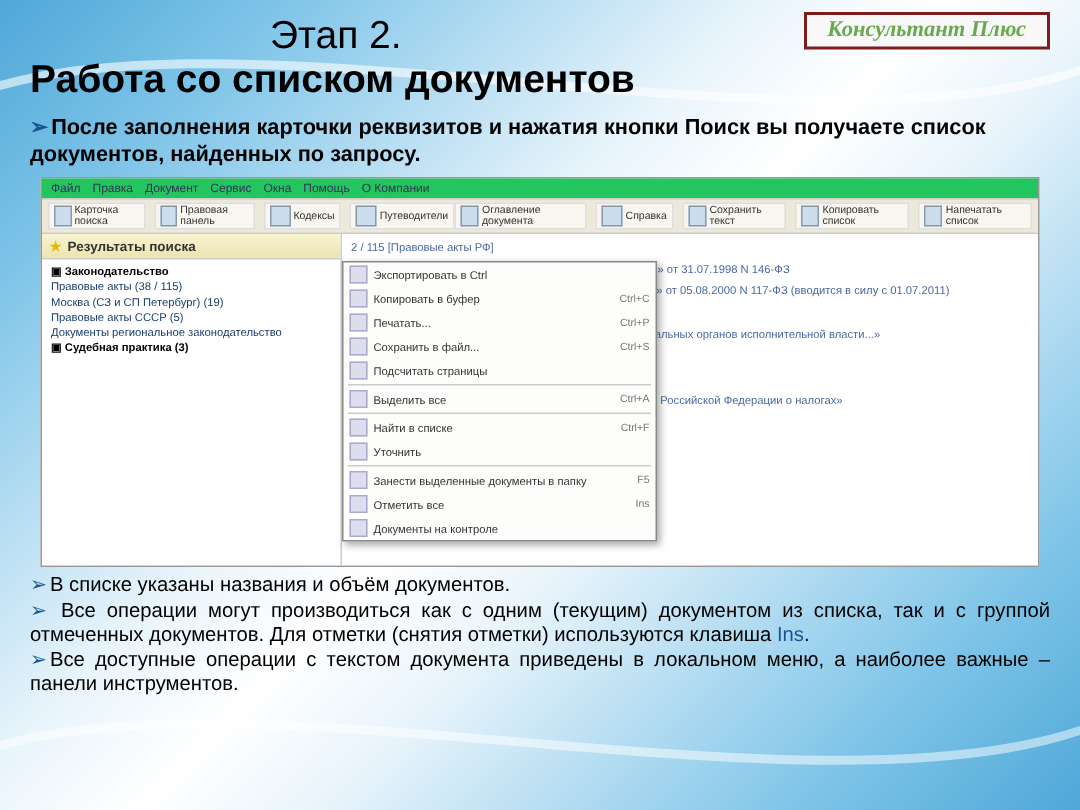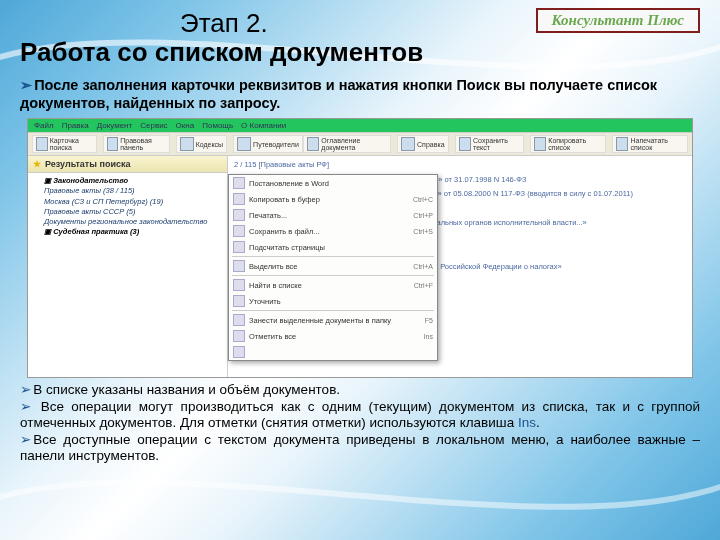--- a/index.html
+++ b/index.html
@@ -37,21 +37,21 @@
   }
   .menubar { display: flex; gap: 8px; padding: 2px 6px; font-size: 8px; color: #335; background: #22c55e; border-bottom: 1px solid #ccc; }
   .toolbar { display: flex; justify-content: space-between; background: #ece9d8; padding: 2px 4px; border-bottom: 1px solid #ccc; }
   .tb-group { display: flex; gap: 6px; align-items: center; }
   .tb-btn { display: flex; align-items: center; gap: 2px; padding: 1px 3px; border: 1px solid #ddd; background: #f8f6ee; font-size: 7px; }
   .tb-icon { width: 14px; height: 14px; background: #cde; border: 1px solid #89a; }
   .main-area { flex: 1; display: flex; overflow: hidden; }
   .sidebar { width: 200px; background: #fff; border-right: 1px solid #ccc; display: flex; flex-direction: column; }
   .sb-head { background: linear-gradient(#f8f4d0,#ece4b0); padding: 3px 5px; font-weight: bold; font-size: 9px; display:flex; align-items:center; gap:4px; border-bottom:1px solid #ccc;}
   .sb-star { color:#e6b800; }
-  .sb-body { padding: 3px 16px; font-size: 7.5px; line-height: 1.35; flex:1;font-style:italic; }
+  .sb-body { padding: 3px 6px; font-size: 7.5px; line-height: 1.35; flex:1; }
   .sb-body .tree-item { color:#1a3d6d; }
   .sb-body .hdr { font-weight:bold; color:#000; }
   .right-pane { flex: 1; background: #fff; position: relative; }
   .doc-list { padding: 4px 6px; font-size: 7.5px; line-height: 1.4; color:#2a4d8f; filter: blur(0.3px); opacity:0.85;}
   .doc-list .doc-line { margin-bottom: 4px; }
   .context-menu {
     position: absolute; left: 0px; top: 18px;
     width: 210px; background:#fdfdfb; border:1px solid #888;
     box-shadow: 2px 2px 5px rgba(0,0,0,0.35);
     font-size: 7.5px;
@@ -155,21 +155,21 @@
             <div class="doc-line">«Налоговый кодекс Российской Федерации (часть вторая)» от 05.08.2000 N 117-ФЗ (вводится в силу с 01.07.2011)</div>
             <div class="doc-line">Федеральный закон от 30.06.2002 N 78-ФЗ</div>
             <div class="doc-line">«О денежном довольствии сотрудников некоторых федеральных органов исполнительной власти...»</div>
             <div class="doc-line">Постановление от 1991 N 841-1</div>
             <div class="doc-line">Федеральный закон от 05.08.2000 N 118-ФЗ</div>
             <div class="doc-line">«О введении в действие части второй Налогового кодекса Российской Федерации о налогах»</div>
           </div>
         <div class="context-menu" id="ctx">
             <div class="cm-item">
               <div class="cm-icon"></div>
-              <span class="cm-label">Постановление в Word</span>
+              <span class="cm-label">Экспортировать в Ctrl</span>
               <span class="cm-short"></span>
             </div>
             <div class="cm-item">
               <div class="cm-icon"></div>
               <span class="cm-label">Копировать в буфер</span>
               <span class="cm-short">Ctrl+C</span>
             </div>
             <div class="cm-item">
               <div class="cm-icon"></div>
               <span class="cm-label">Печатать...</span>
@@ -208,20 +208,21 @@
               <span class="cm-label">Занести выделенные документы в папку</span>
               <span class="cm-short">F5</span>
             </div>
             <div class="cm-item">
               <div class="cm-icon"></div>
               <span class="cm-label">Отметить все</span>
               <span class="cm-short">Ins</span>
             </div>
             <div class="cm-item">
               <div class="cm-icon"></div>
+              <span class="cm-label">Документы на контроле</span>
               <span class="cm-short"></span>
             </div>
           </div>
       </div>
     </div>
   </div>
 
   <div class="bottom-text">
     <p class="bullet">В списке указаны названия и объём документов.</p>
     <p class="bullet">

